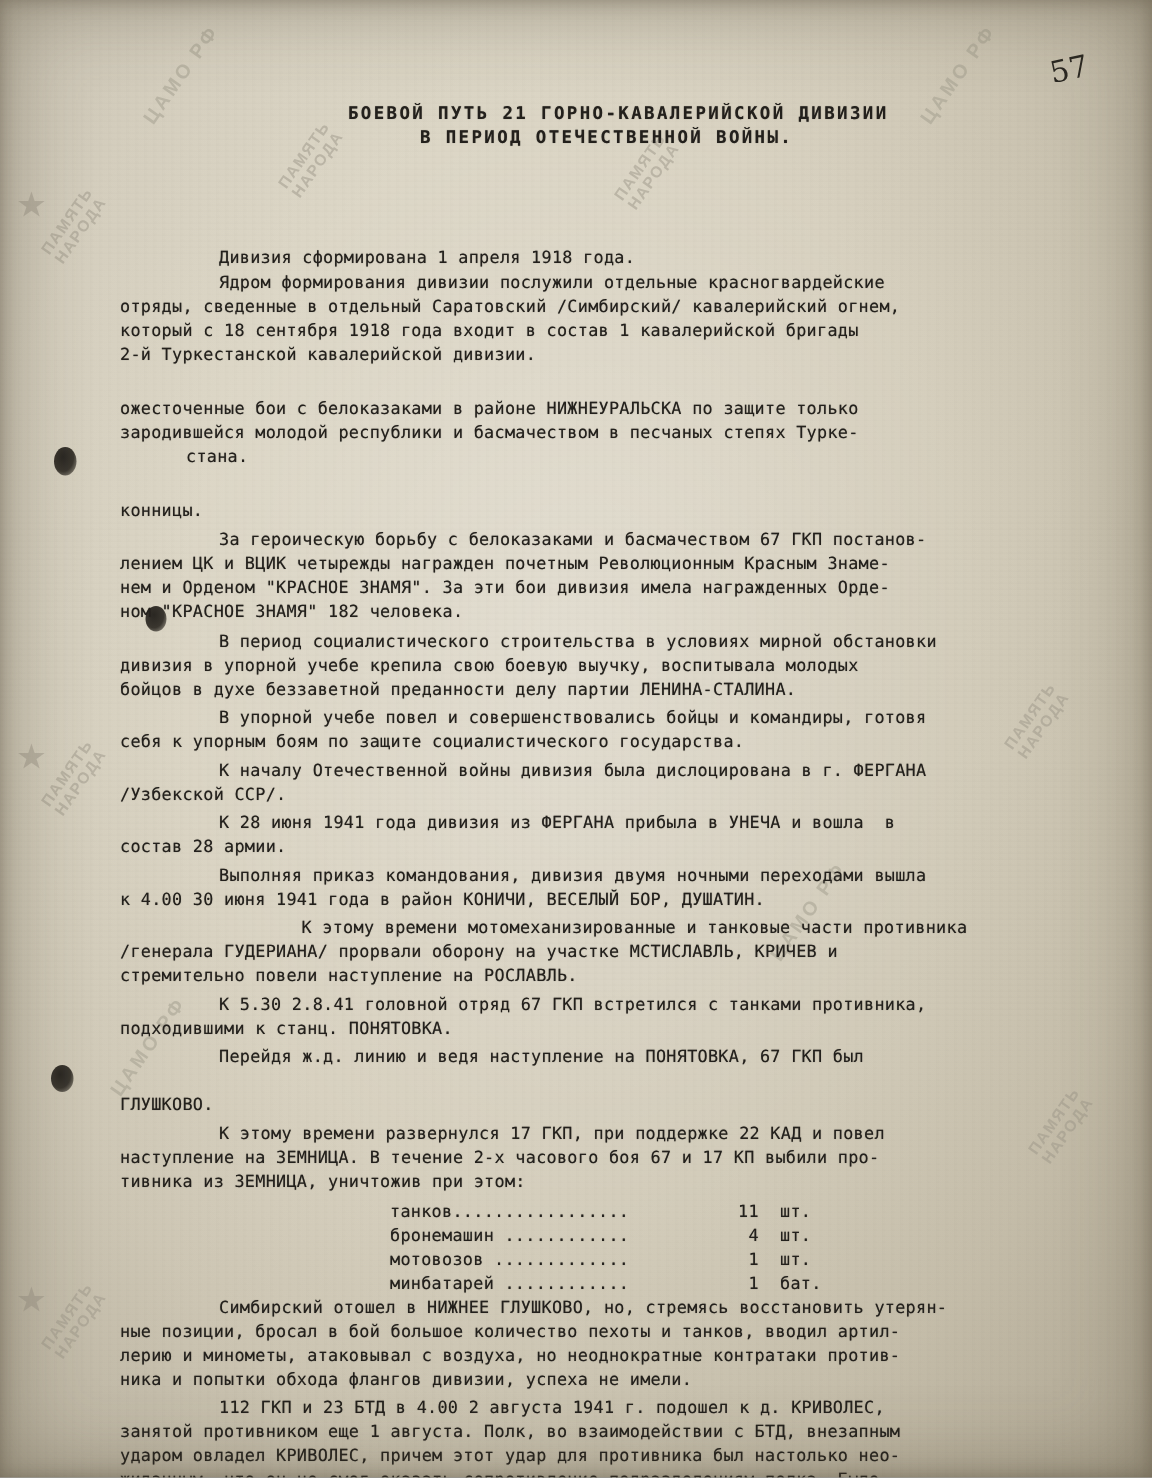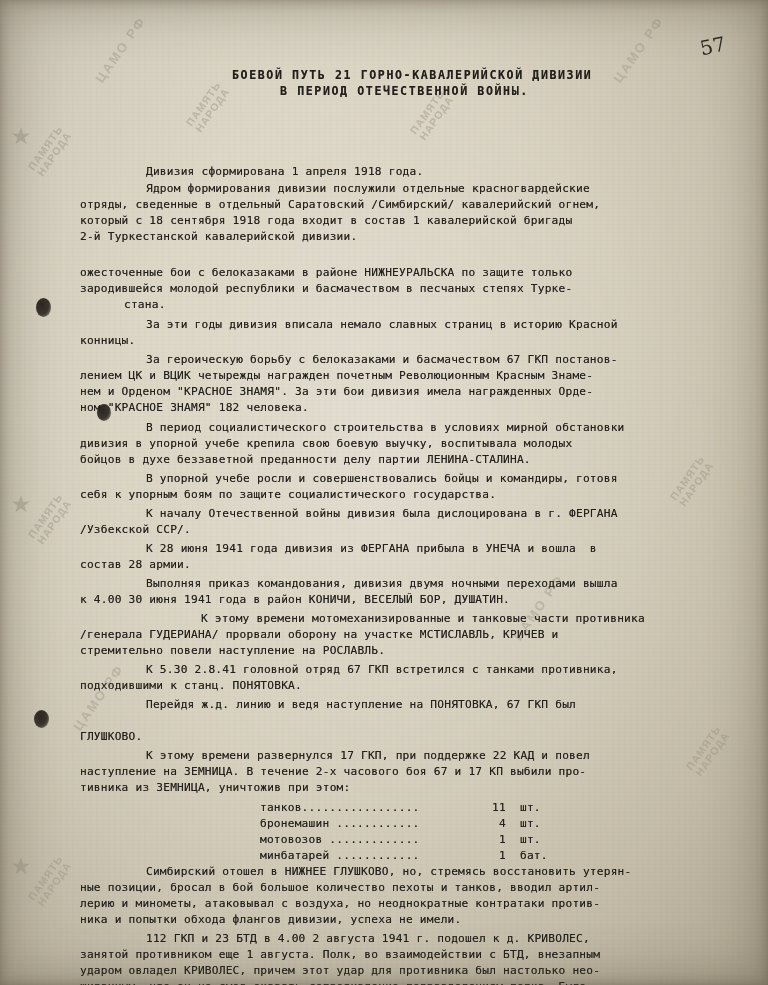--- a/index.html
+++ b/index.html
@@ -164,33 +164,32 @@
     <div class="ln" style="left:146px; top:164px;">Дивизия сформирована 1 апреля 1918 года.</div>
     <div class="ln" style="left:146px; top:181px;">Ядром формирования дивизии послужили отдельные красногвардейские</div>
     <div class="ln" style="left:80px;  top:197px;">отряды, сведенные в отдельный Саратовский /Симбирский/ кавалерийский огнем,</div>
     <div class="ln" style="left:80px;  top:213px;">который с 18 сентября 1918 года входит в состав 1 кавалерийской бригады</div>
     <div class="ln" style="left:80px;  top:229px;">2-й Туркестанской кавалерийской дивизии.</div>
 
     <div class="ln" style="left:80px;  top:265px;">ожесточенные бои с белоказаками в районе НИЖНЕУРАЛЬСКА по защите только</div>
     <div class="ln" style="left:80px;  top:281px;">зародившейся молодой республики и басмачеством в песчаных степях Турке-</div>
     <div class="ln" style="left:80px;  top:297px;margin-left:44px;">стана.</div>
 
-    <div class="ln" style="left:146px; top:317px;">За эти годы дивизия вписала немало славных страниц в историю Красной</div>
     <div class="ln" style="left:80px;  top:333px;">конницы.</div>
 
     <div class="ln" style="left:146px; top:352px;">За героическую борьбу с белоказаками и басмачеством 67 ГКП постанов-</div>
     <div class="ln" style="left:80px;  top:368px;">лением ЦК и ВЦИК четырежды награжден почетным Революционным Красным Знаме-</div>
     <div class="ln" style="left:80px;  top:384px;">нем и Орденом "КРАСНОЕ ЗНАМЯ". За эти бои дивизия имела награжденных Орде-</div>
     <div class="ln" style="left:80px;  top:400px;">ном "КРАСНОЕ ЗНАМЯ" 182 человека.</div>
 
     <div class="ln" style="left:146px; top:420px;">В период социалистического строительства в условиях мирной обстановки</div>
     <div class="ln" style="left:80px;  top:436px;">дивизия в упорной учебе крепила свою боевую выучку, воспитывала молодых</div>
     <div class="ln" style="left:80px;  top:452px;">бойцов в духе беззаветной преданности делу партии ЛЕНИНА-СТАЛИНА.</div>
 
-    <div class="ln" style="left:146px; top:471px;">В упорной учебе росли и совершенствовались бойцы и командиры, готовя</div>
+    <div class="ln" style="left:146px; top:471px;">В упорной учебе повел и совершенствовались бойцы и командиры, готовя</div>
     <div class="ln" style="left:80px;  top:487px;">себя к упорным боям по защите социалистического государства.</div>
 
     <div class="ln" style="left:146px; top:506px;">К началу Отечественной войны дивизия была дислоцирована в г. ФЕРГАНА</div>
     <div class="ln" style="left:80px;  top:522px;">/Узбекской ССР/.</div>
 
     <div class="ln" style="left:146px; top:541px;">К 28 июня 1941 года дивизия из ФЕРГАНА прибыла в УНЕЧА и вошла  в</div>
     <div class="ln" style="left:80px;  top:557px;">состав 28 армии.</div>
 
     <div class="ln" style="left:146px; top:576px;">Выполняя приказ командования, дивизия двумя ночными переходами вышла</div>
     <div class="ln" style="left:80px;  top:592px;">к 4.00 30 июня 1941 года в район КОНИЧИ, ВЕСЕЛЫЙ БОР, ДУШАТИН.</div>

